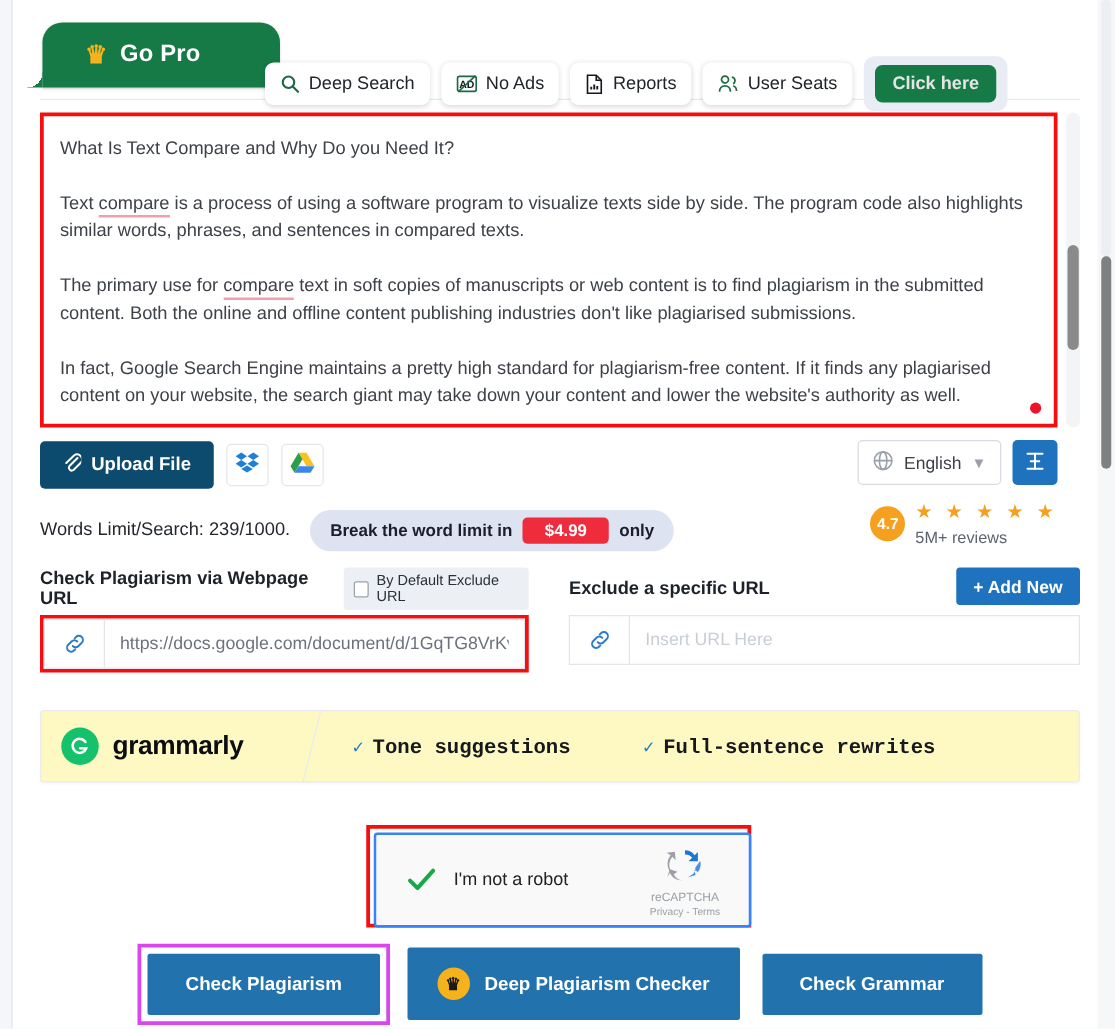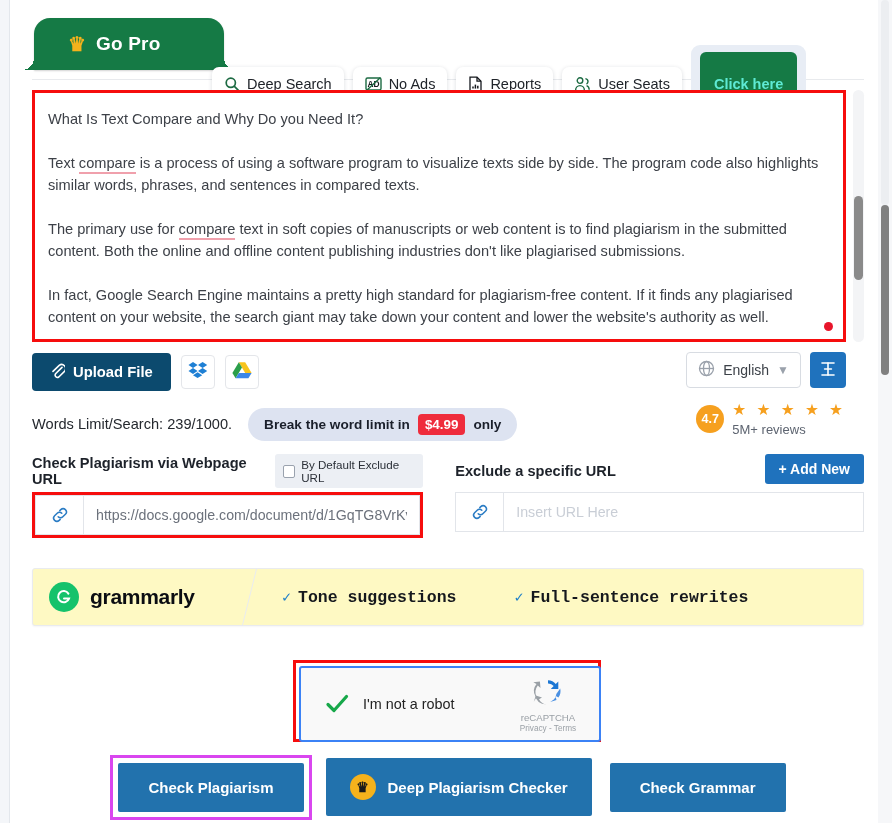--- a/index.html
+++ b/index.html
@@ -88,24 +88,24 @@
     height: 34px;
   }
   .pill svg { display:block; }
   .clickhere-wrap {
     background: #e8edf5;
     border-radius: 9px;
     padding: 7px 9px;
     display: flex; align-items: center;
   }
   .clickhere {
-    background: #157a45; color: #5eead4;
+    background: #157a45; color: #e5e5e5;
     font-weight: bold; font-size: 14.5px;
     border: none; border-radius: 6px;
-    padding: 24px 14px;
+    padding: 7px 14px;
     cursor: pointer;
     white-space: nowrap;
   }
 
   
   .editor-wrap {
     position: relative;
     margin-top: 10px;
     height: 252px;
   }
@@ -190,21 +190,21 @@
     margin-left: 16px;
     background: #dde3f1;
     border-radius: 18px;
     padding: 6px 16px;
     font-size: 13.6px; font-weight: bold; color: #1a1f2b;
     display: flex; align-items: center; gap: 8px;
     cursor: pointer;
   }
   .price-badge {
     background: #ef2c3c; color: #fff;
-    border-radius: 4px; padding: 3px 7px;
+    border-radius: 4px; padding: 3px 18px;
     font-size: 13.4px; font-weight: bold;
   }
   .reviews {
     position: absolute; right: 18px; top: -2px;
     display: flex; align-items: flex-start; gap: 8px;
   }
   .rating-circle {
     width: 28px; height: 28px; border-radius: 50%;
     background: #f6a01f; color: #fff;
     font-size: 12.5px; font-weight: bold;

